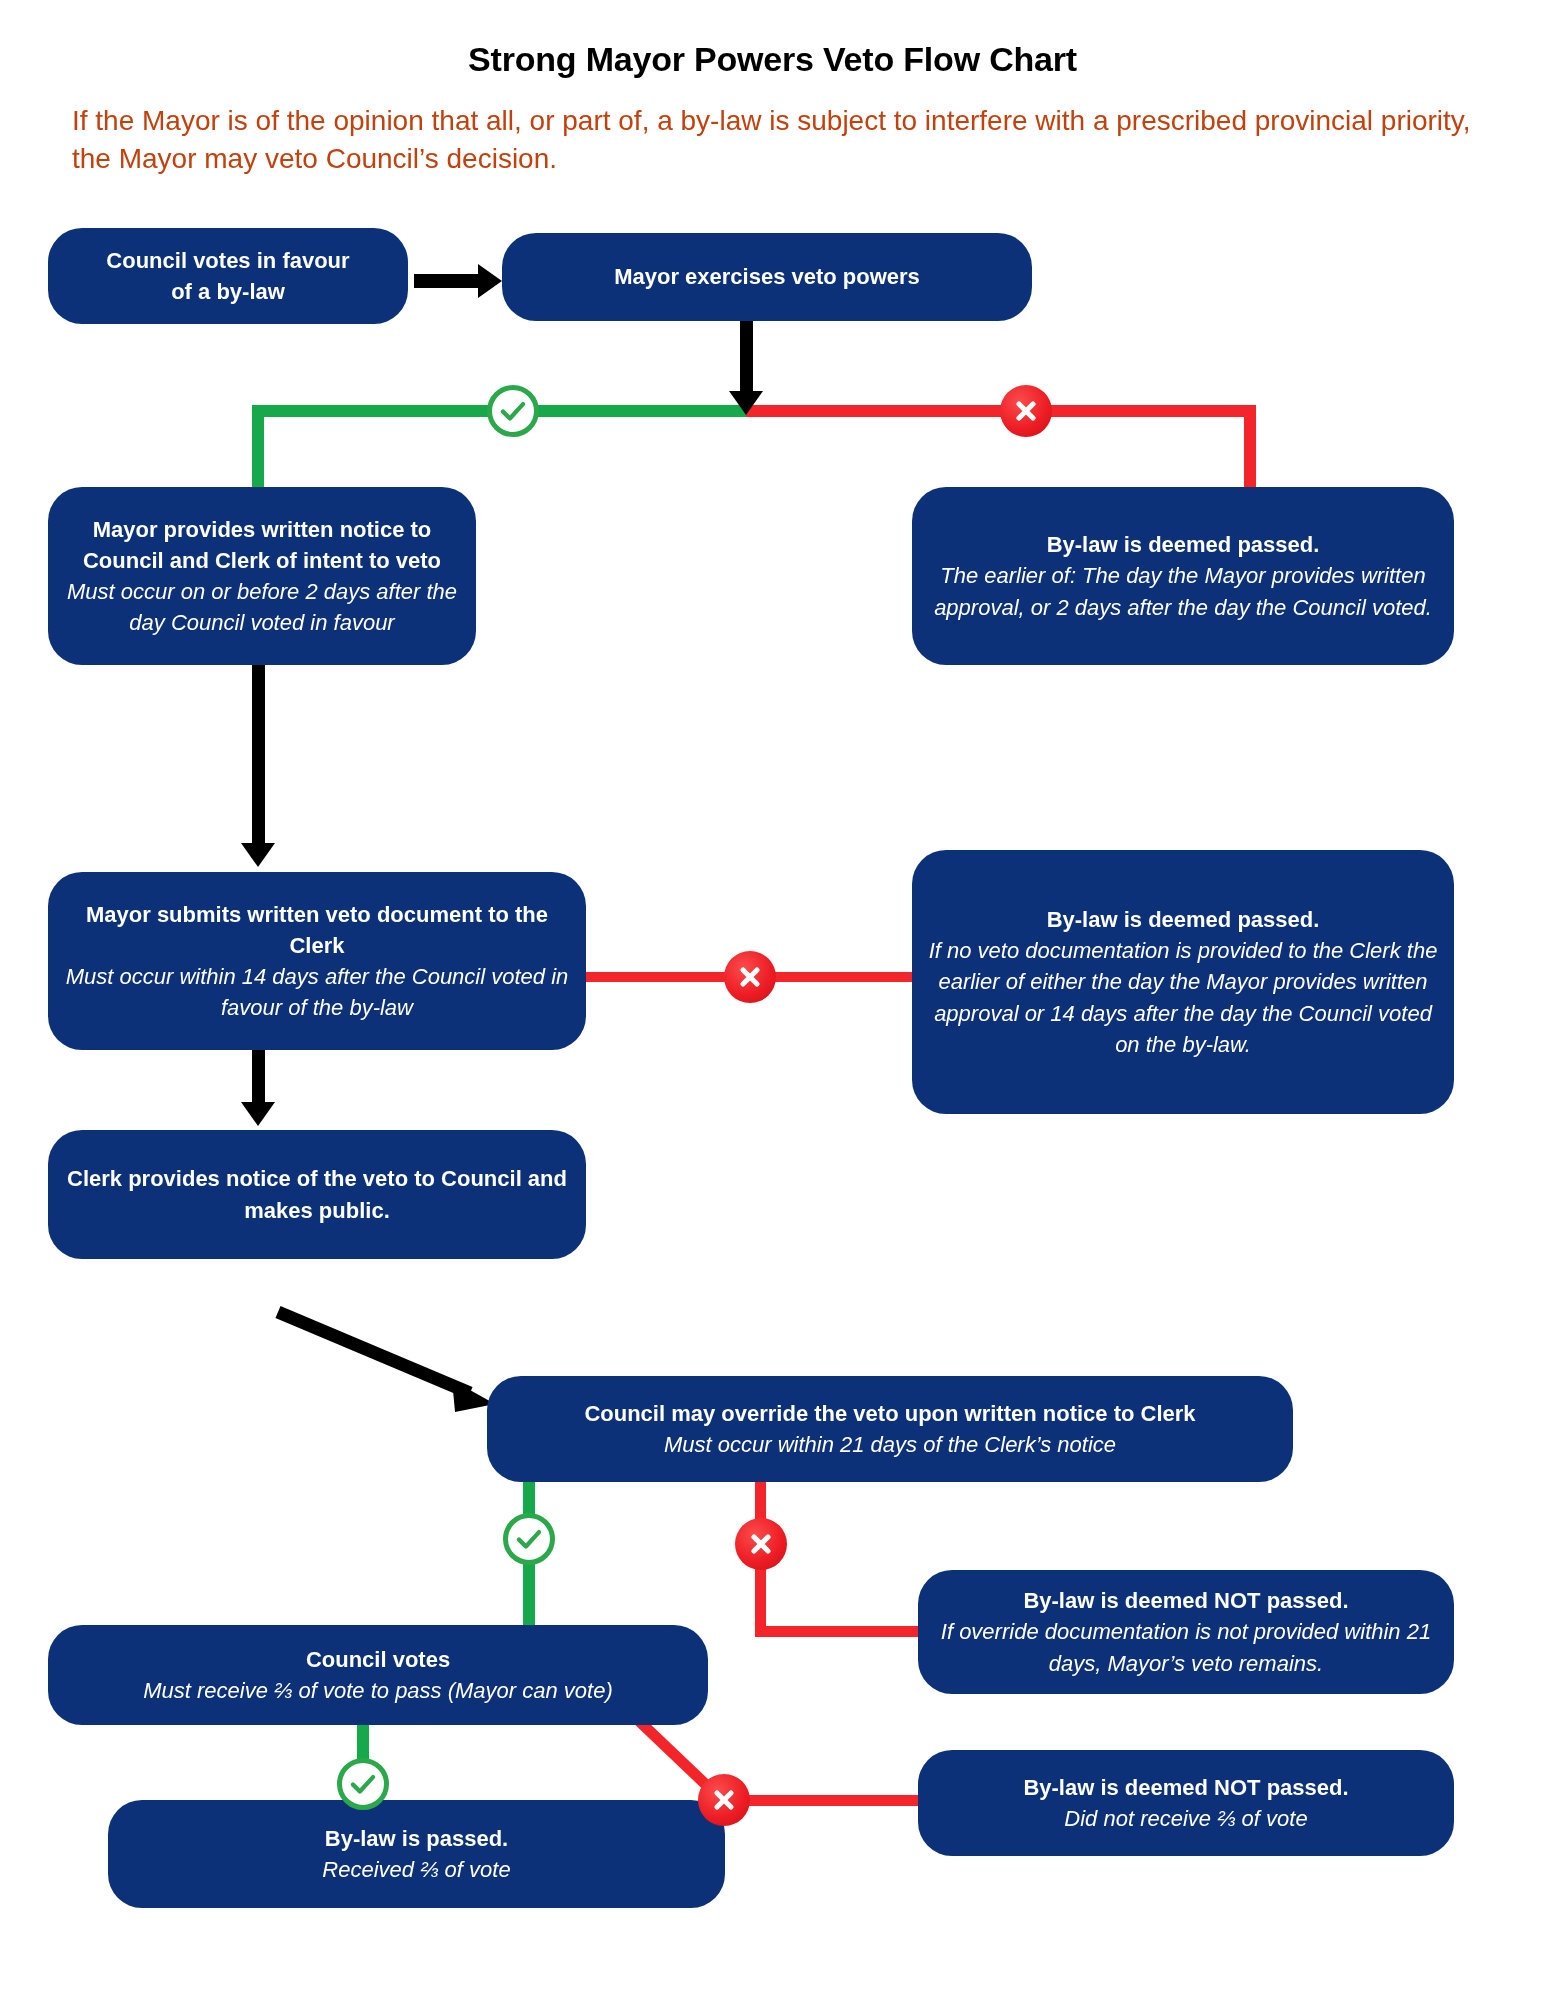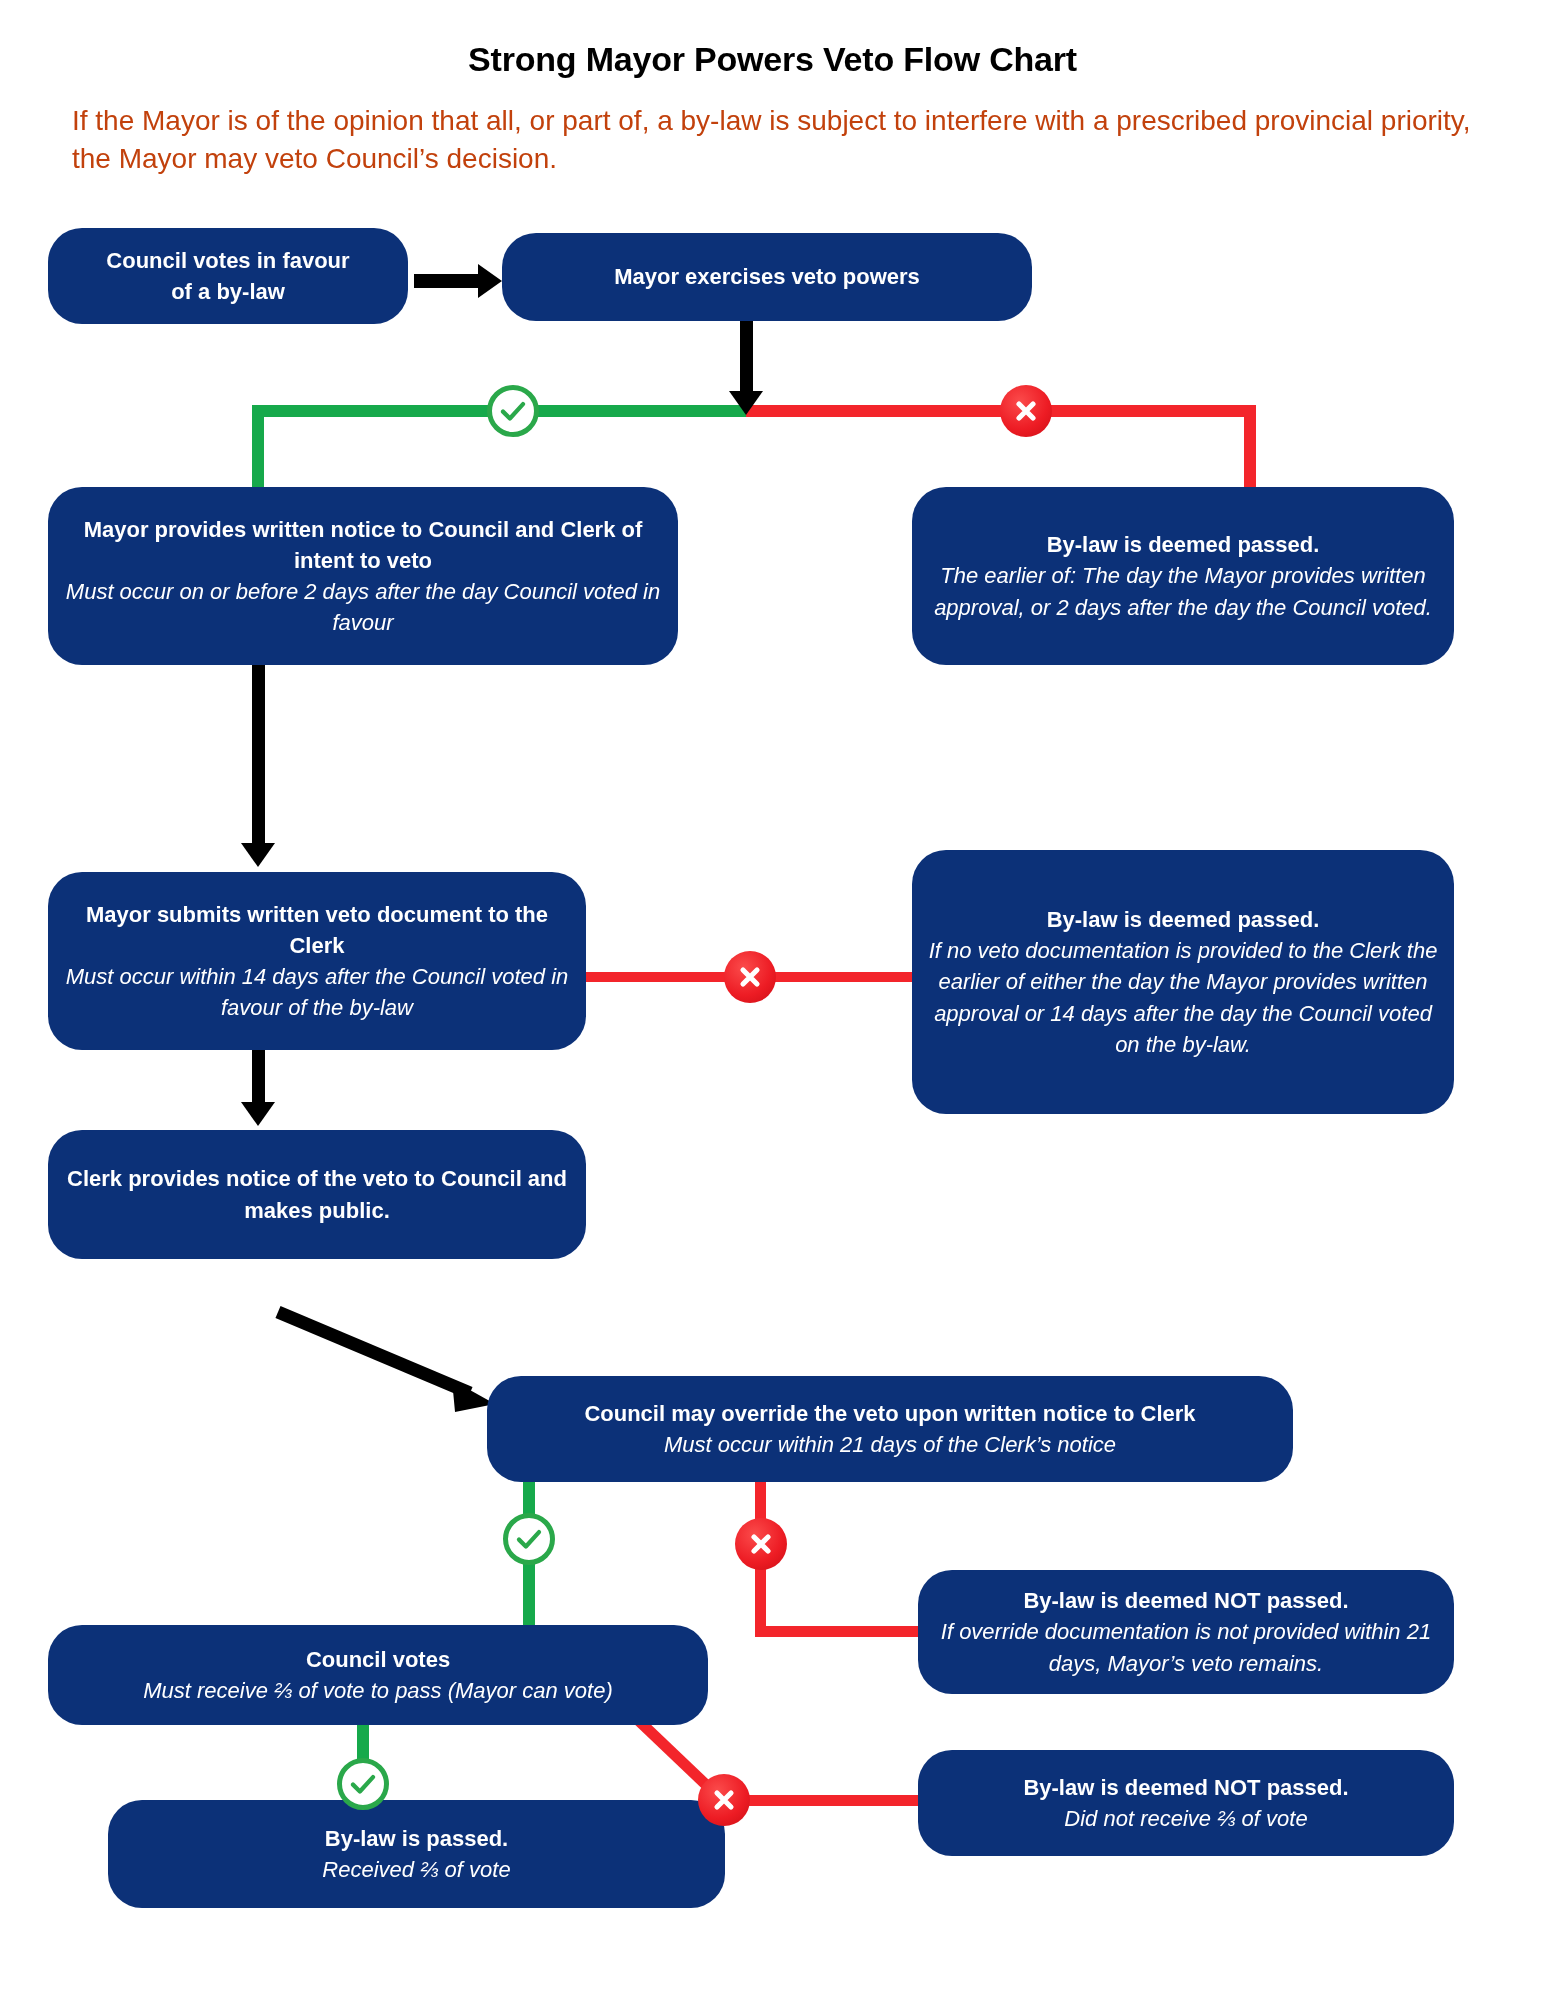--- a/index.html
+++ b/index.html
@@ -150,21 +150,21 @@
 
   <div class="node" style="left:502px; top:233px; width:530px; height:88px;">
     <div class="hd">Mayor exercises veto powers</div>
   </div>
 
   <div class="node" style="left:48px; top:228px; width:360px; height:96px;">
     <div class="hd">Council votes in favour</div>
     <div class="hd">of a by-law</div>
   </div>
 
-  <div class="node" style="left:48px; top:487px; width:630px; height:178px;">
+  <div class="node" style="left:48px; top:487px; width:428px; height:178px;">
     <div class="hd">Mayor provides written notice to Council and Clerk of intent to veto</div>
     <div class="sub">Must occur on or before 2 days after the day Council voted in favour</div>
   </div>
 
   <div class="node" style="left:912px; top:487px; width:542px; height:178px;">
     <div class="hd">By-law is deemed passed.</div>
     <div class="sub">The earlier of: The day the Mayor provides written approval, or 2 days after the day the Council voted.</div>
   </div>
 
   <div class="line blk" style="left:252px; top:665px; width:13px; height:185px;"></div>

